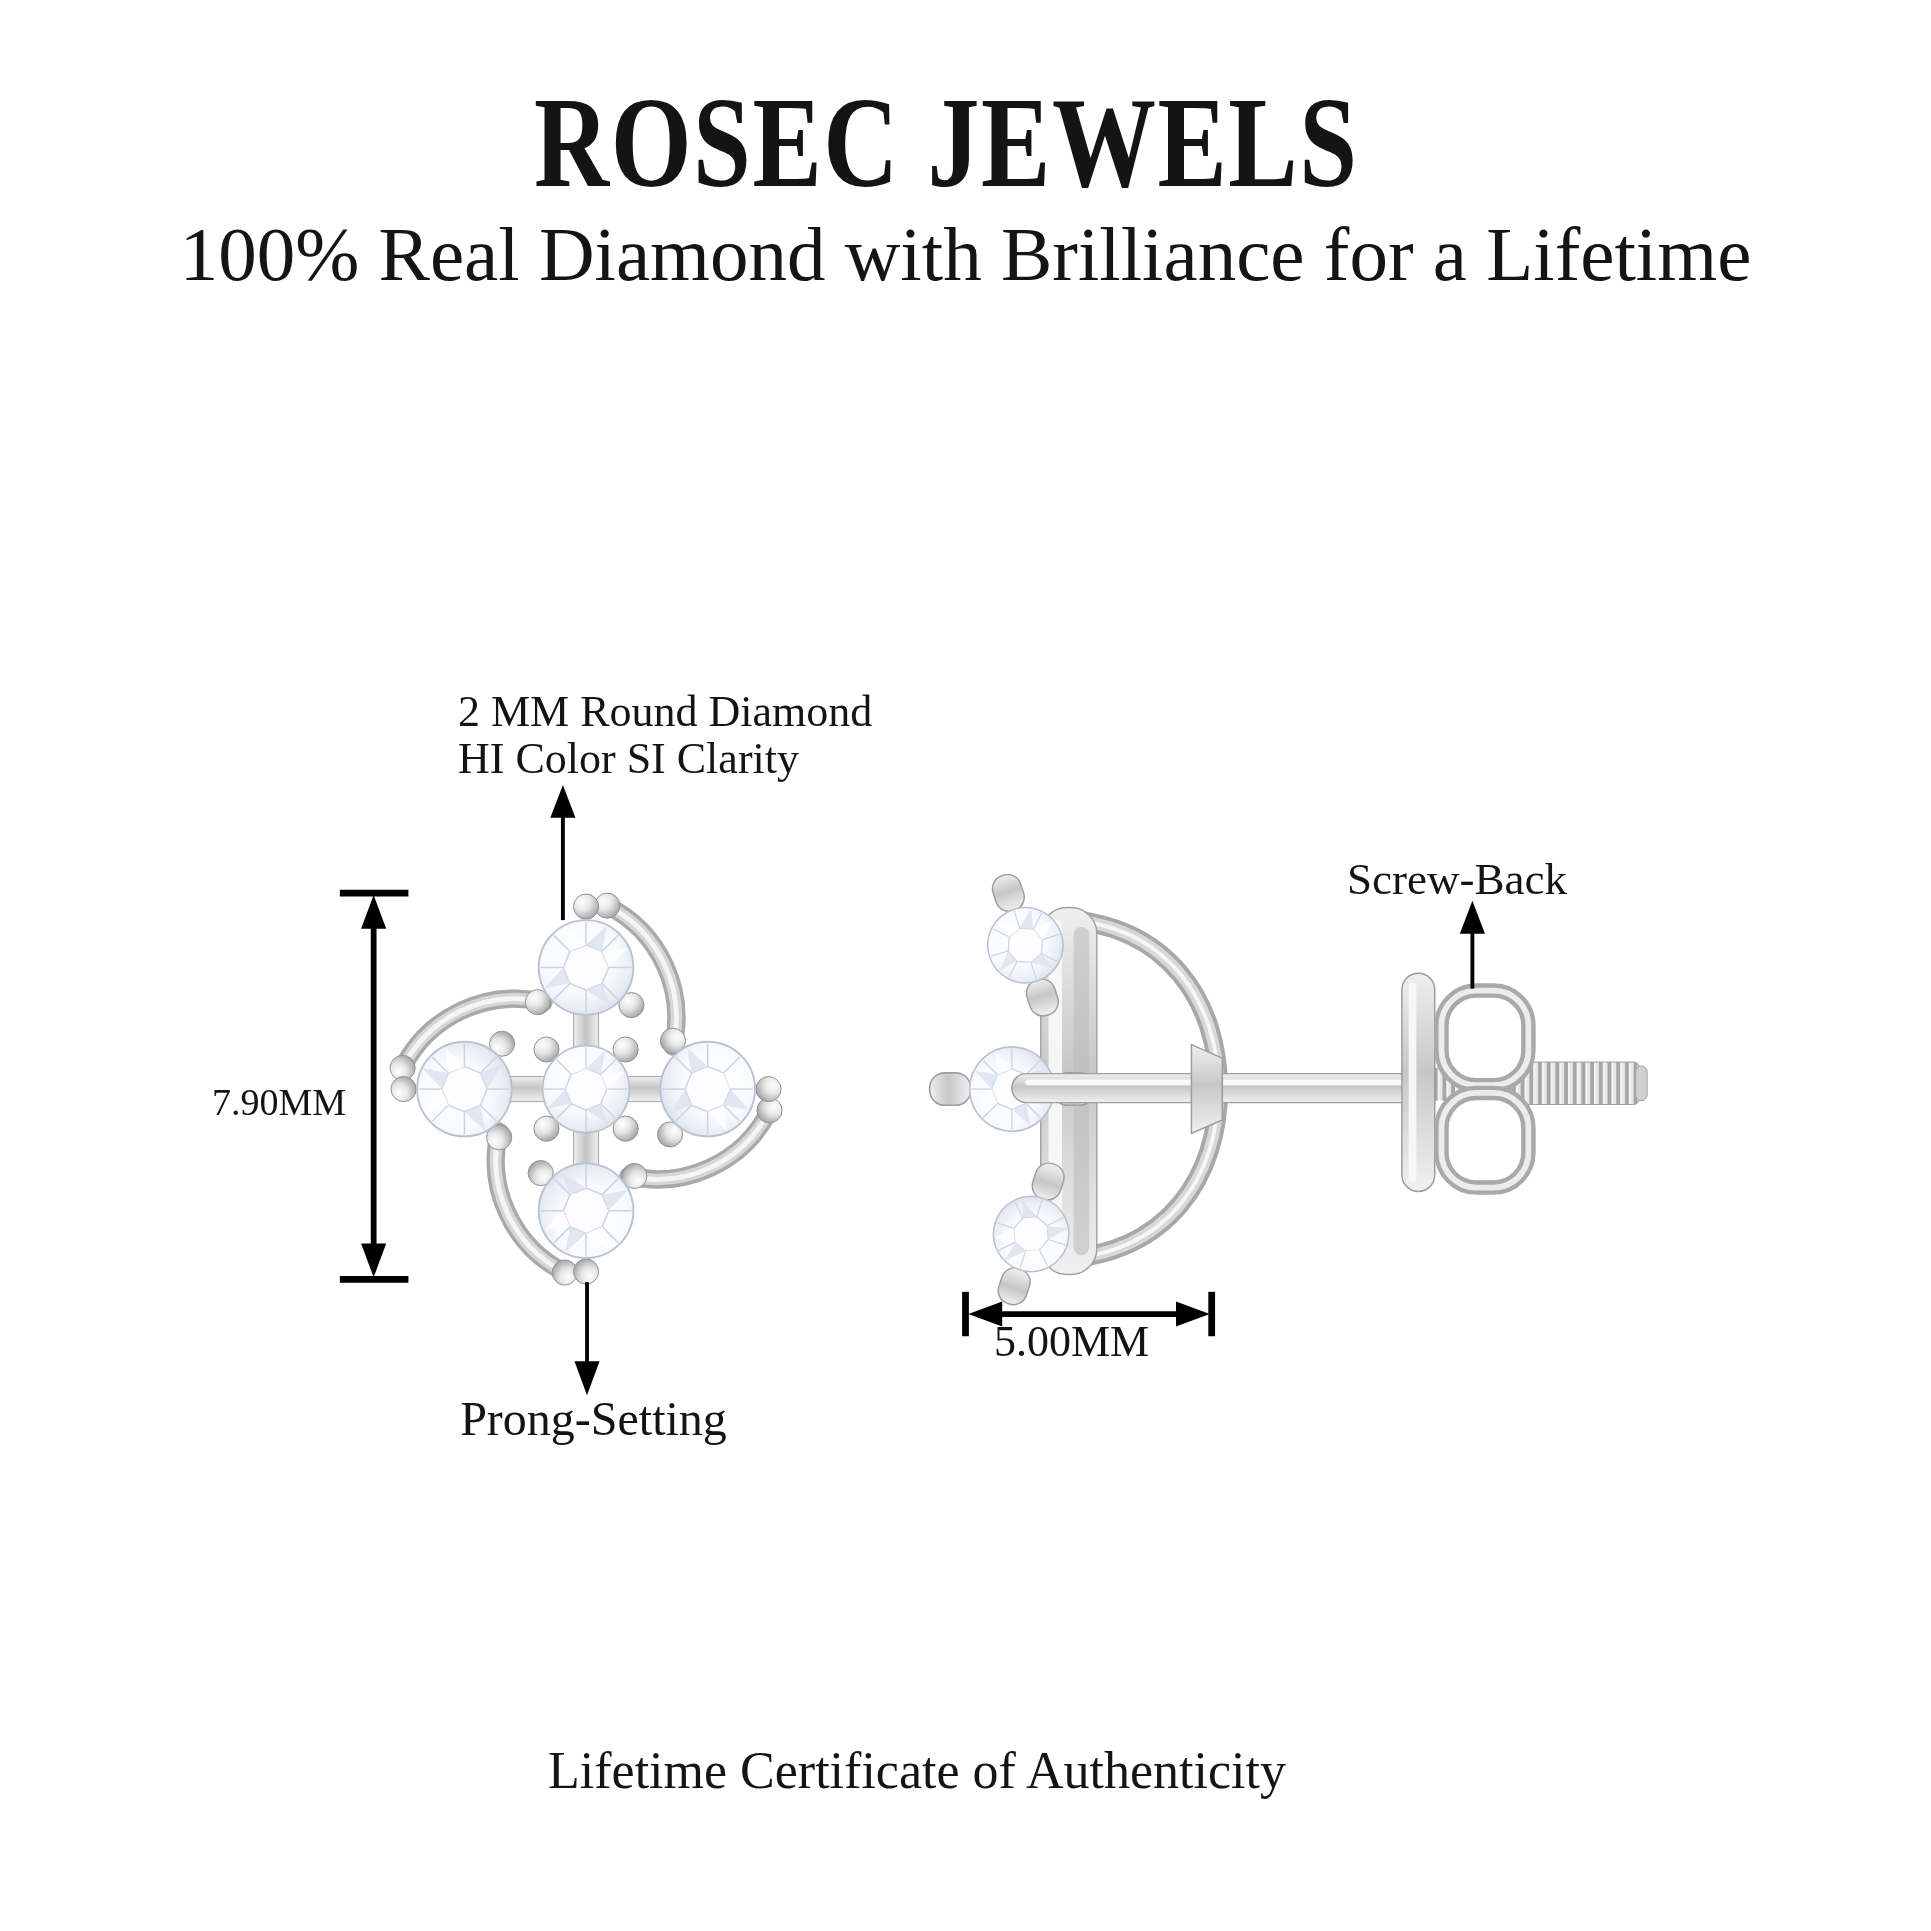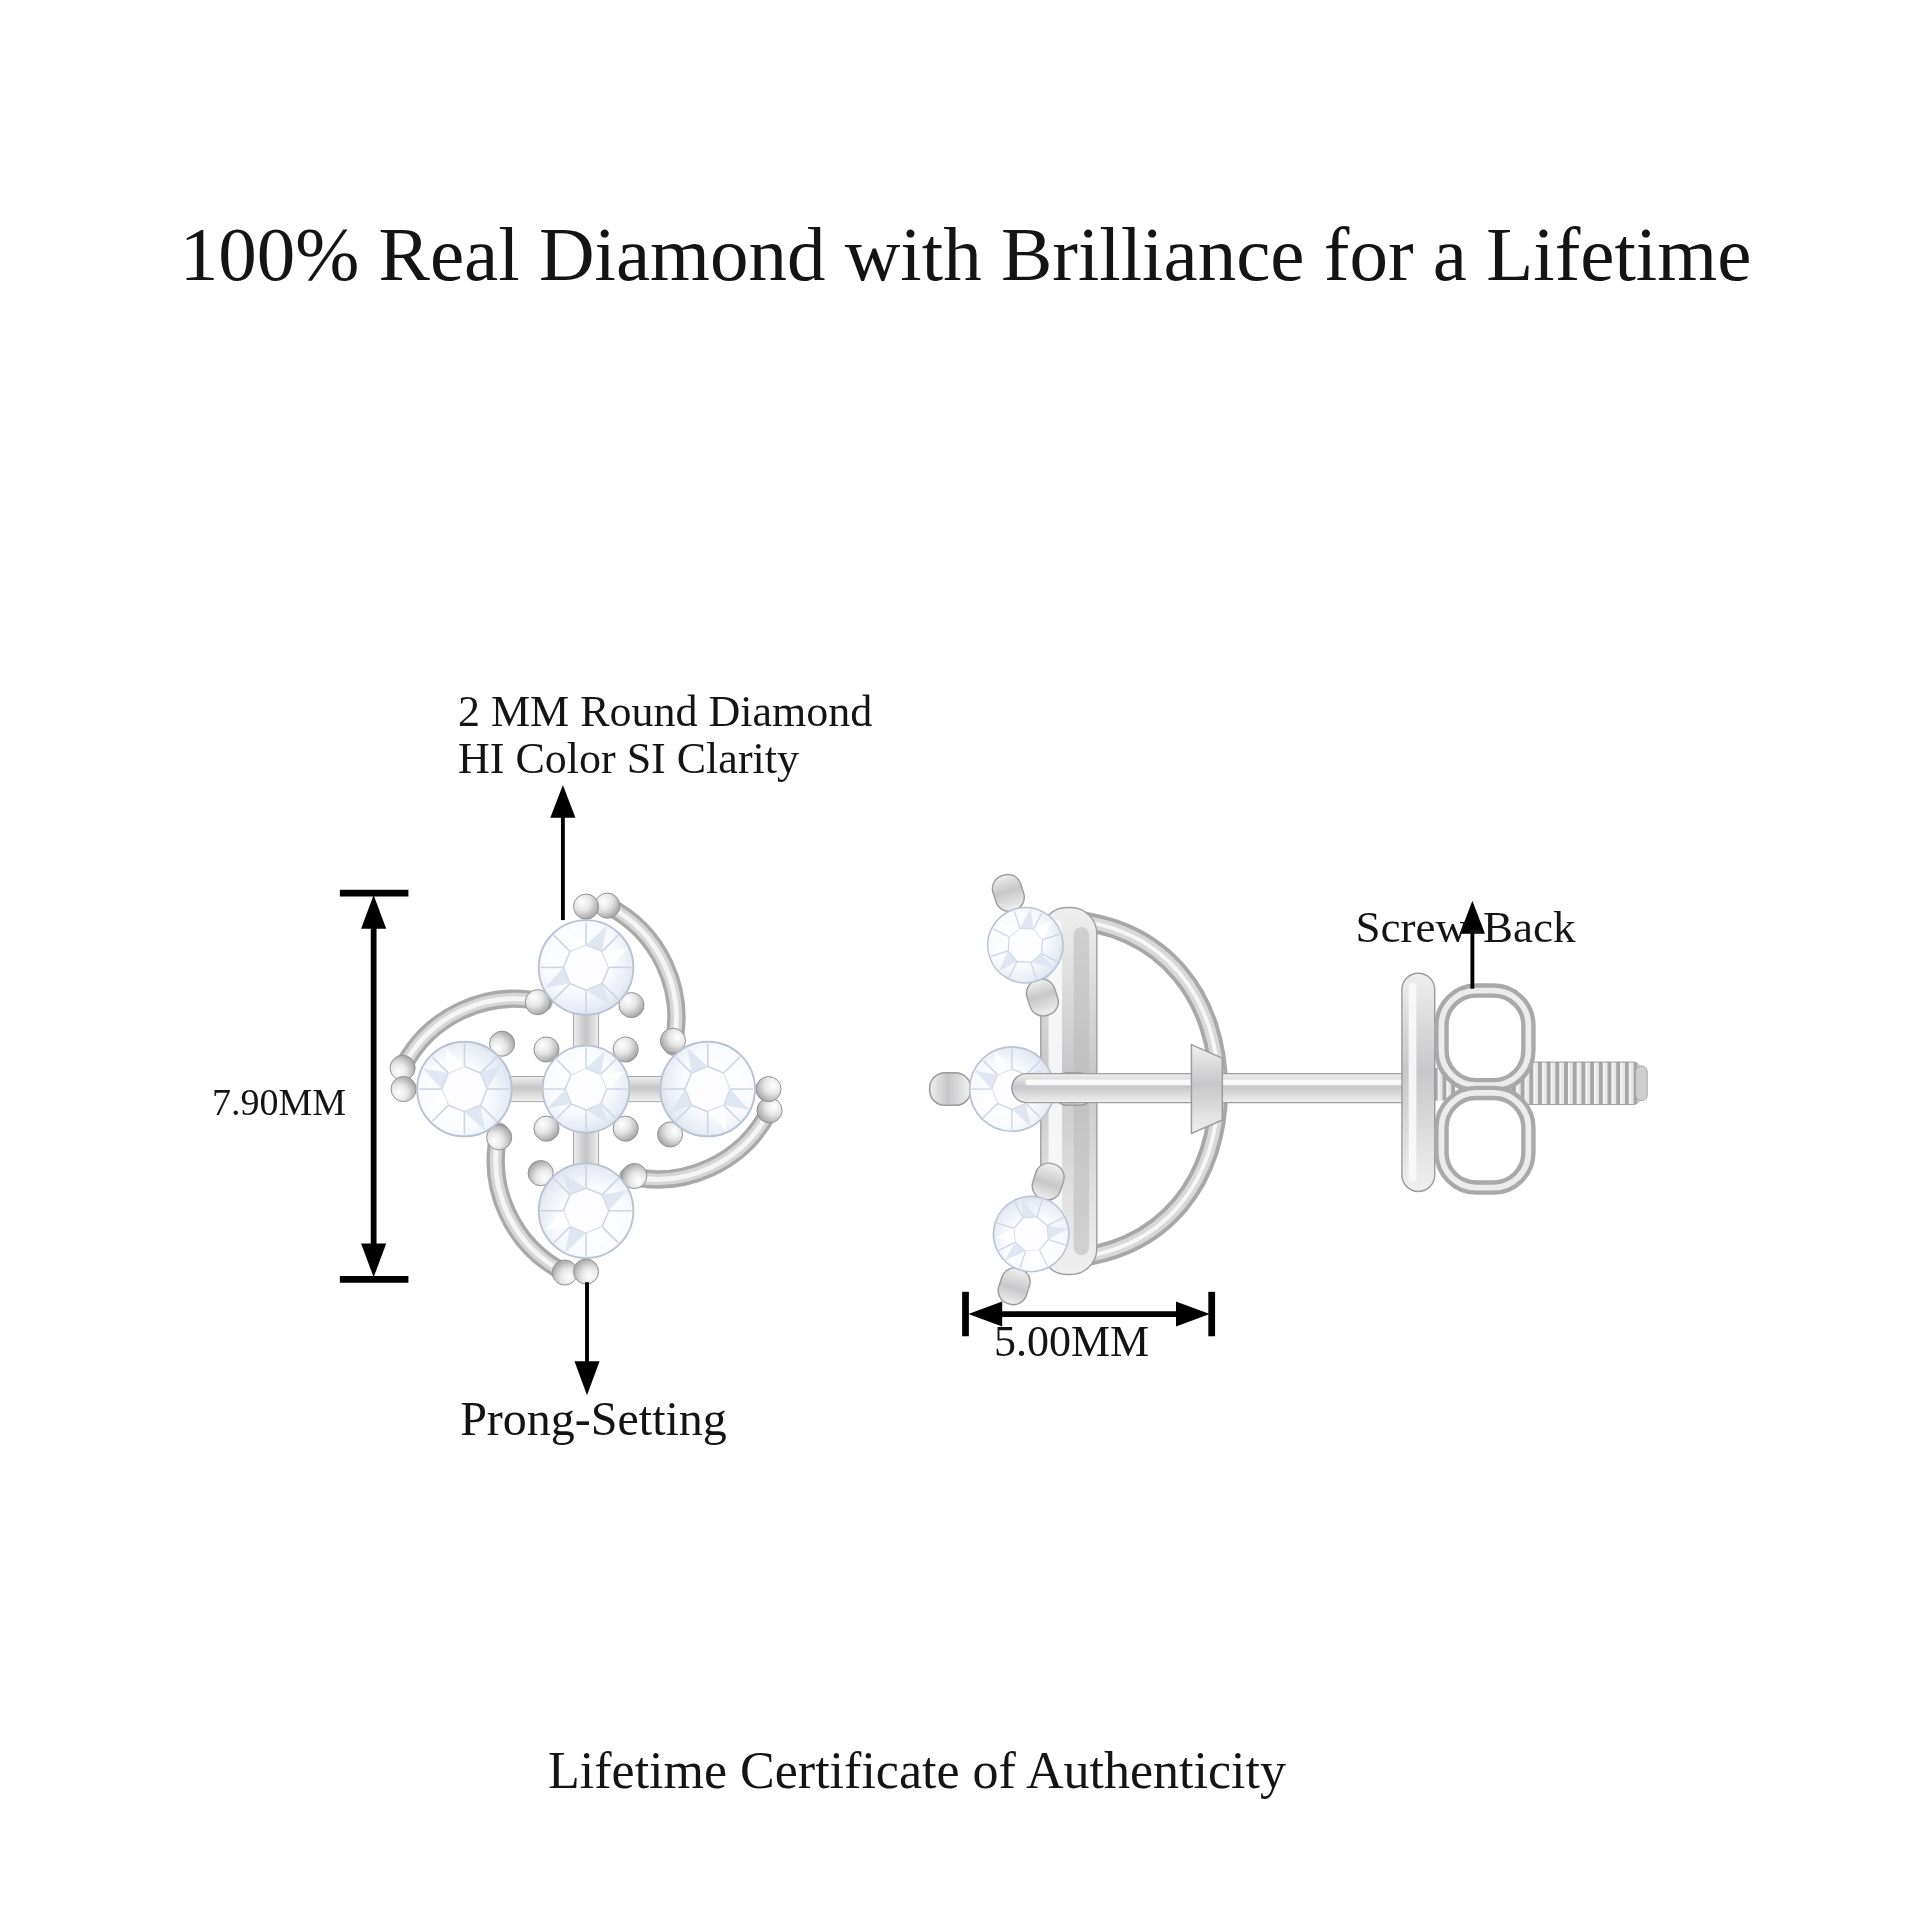--- a/index.html
+++ b/index.html
@@ -8,21 +8,21 @@
     font-family:"Liberation Serif","DejaVu Serif",serif;color:#141414;
   }
   .label{position:absolute;color:#141414;line-height:1.1;white-space:nowrap;}
   .brand-wrap{top:71px;left:0;width:1892px;text-align:center;}
   .brand-inner{display:inline-block;font-size:130px;font-weight:600;letter-spacing:1.9px;
     transform:scaleX(0.80);transform-origin:50% 50%;}
   .tagline{top:212px;left:0;width:1931px;text-align:center;font-size:77px;font-weight:500;}
   .stone-note{top:688px;left:458px;font-size:44px;line-height:47px;text-align:left;}
   .height-label{top:1082px;left:212px;font-size:38px;}
   .prong-label{top:1381px;left:434px;width:319px;text-align:center;font-size:48px;margin-top:12px;}
-  .screw-label{top:855px;left:1347px;width:237px;text-align:center;font-size:45px;margin-top:48px;}
+  .screw-label{top:855px;left:1347px;width:237px;text-align:left;font-size:45px;}
   .width-label{top:1318px;left:994px;width:193px;text-align:left;font-size:44px;}
   .footer-note{top:1742px;left:0;width:1834px;text-align:center;font-size:52px;}
   svg.art{position:absolute;top:0;left:0;}
 </style>
 </head>
 <body>
 
 <div class="stage">
 
   <svg class="art" width="1931" height="1931" viewBox="0 0 2000 2000">
@@ -203,20 +203,23 @@
         <polygon points="595,1410 621,1410 608,1445" stroke="none"></polygon>
       </g>
 
       <g>
         <line x1="1525" y1="965" x2="1525" y2="1024" stroke-width="4"></line>
         <polygon points="1512,967 1538,967 1525,933" stroke="none"></polygon>
       </g>
     </g>
   </svg>
 
+  <div class="label brand-wrap">
+    <span class="brand-inner">ROSEC JEWELS</span>
+  </div>
 
   <div class="label tagline">100% Real Diamond with Brilliance for a Lifetime</div>
 
   <div class="label stone-note">
     <div>2 MM Round Diamond</div>
     <div>HI Color SI Clarity</div>
   </div>
 
   <div class="label height-label">7.90MM</div>
 

